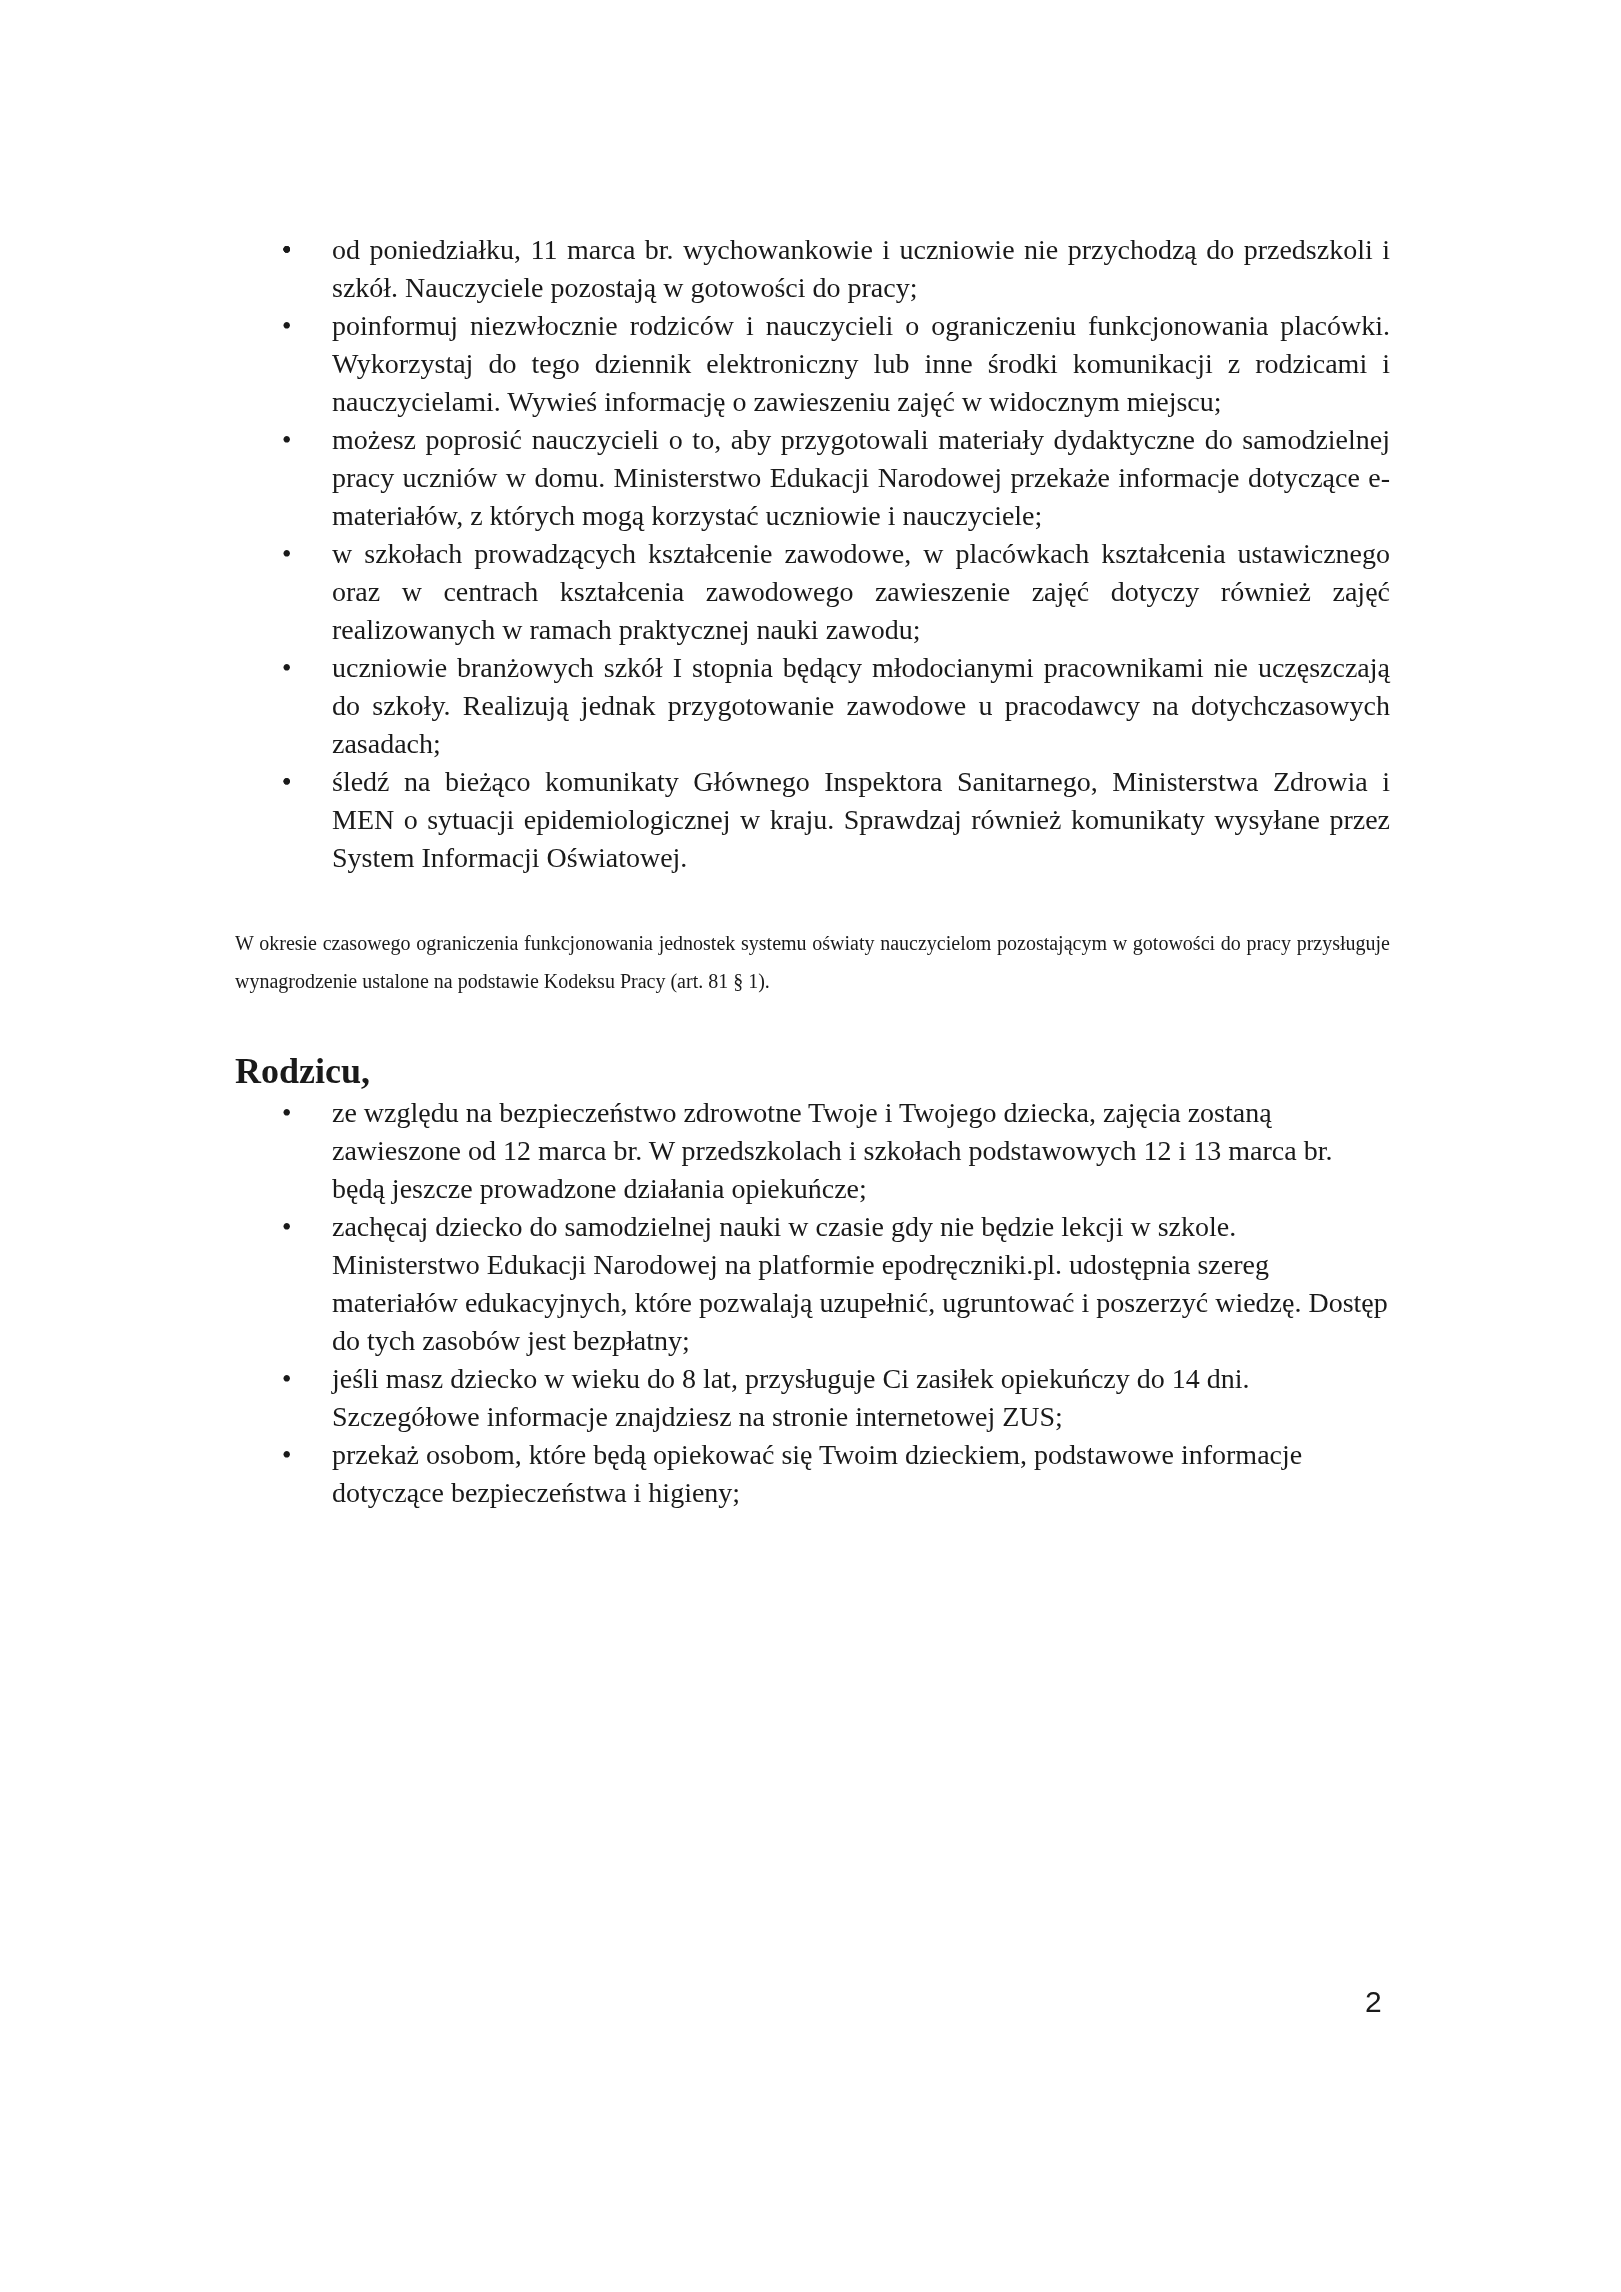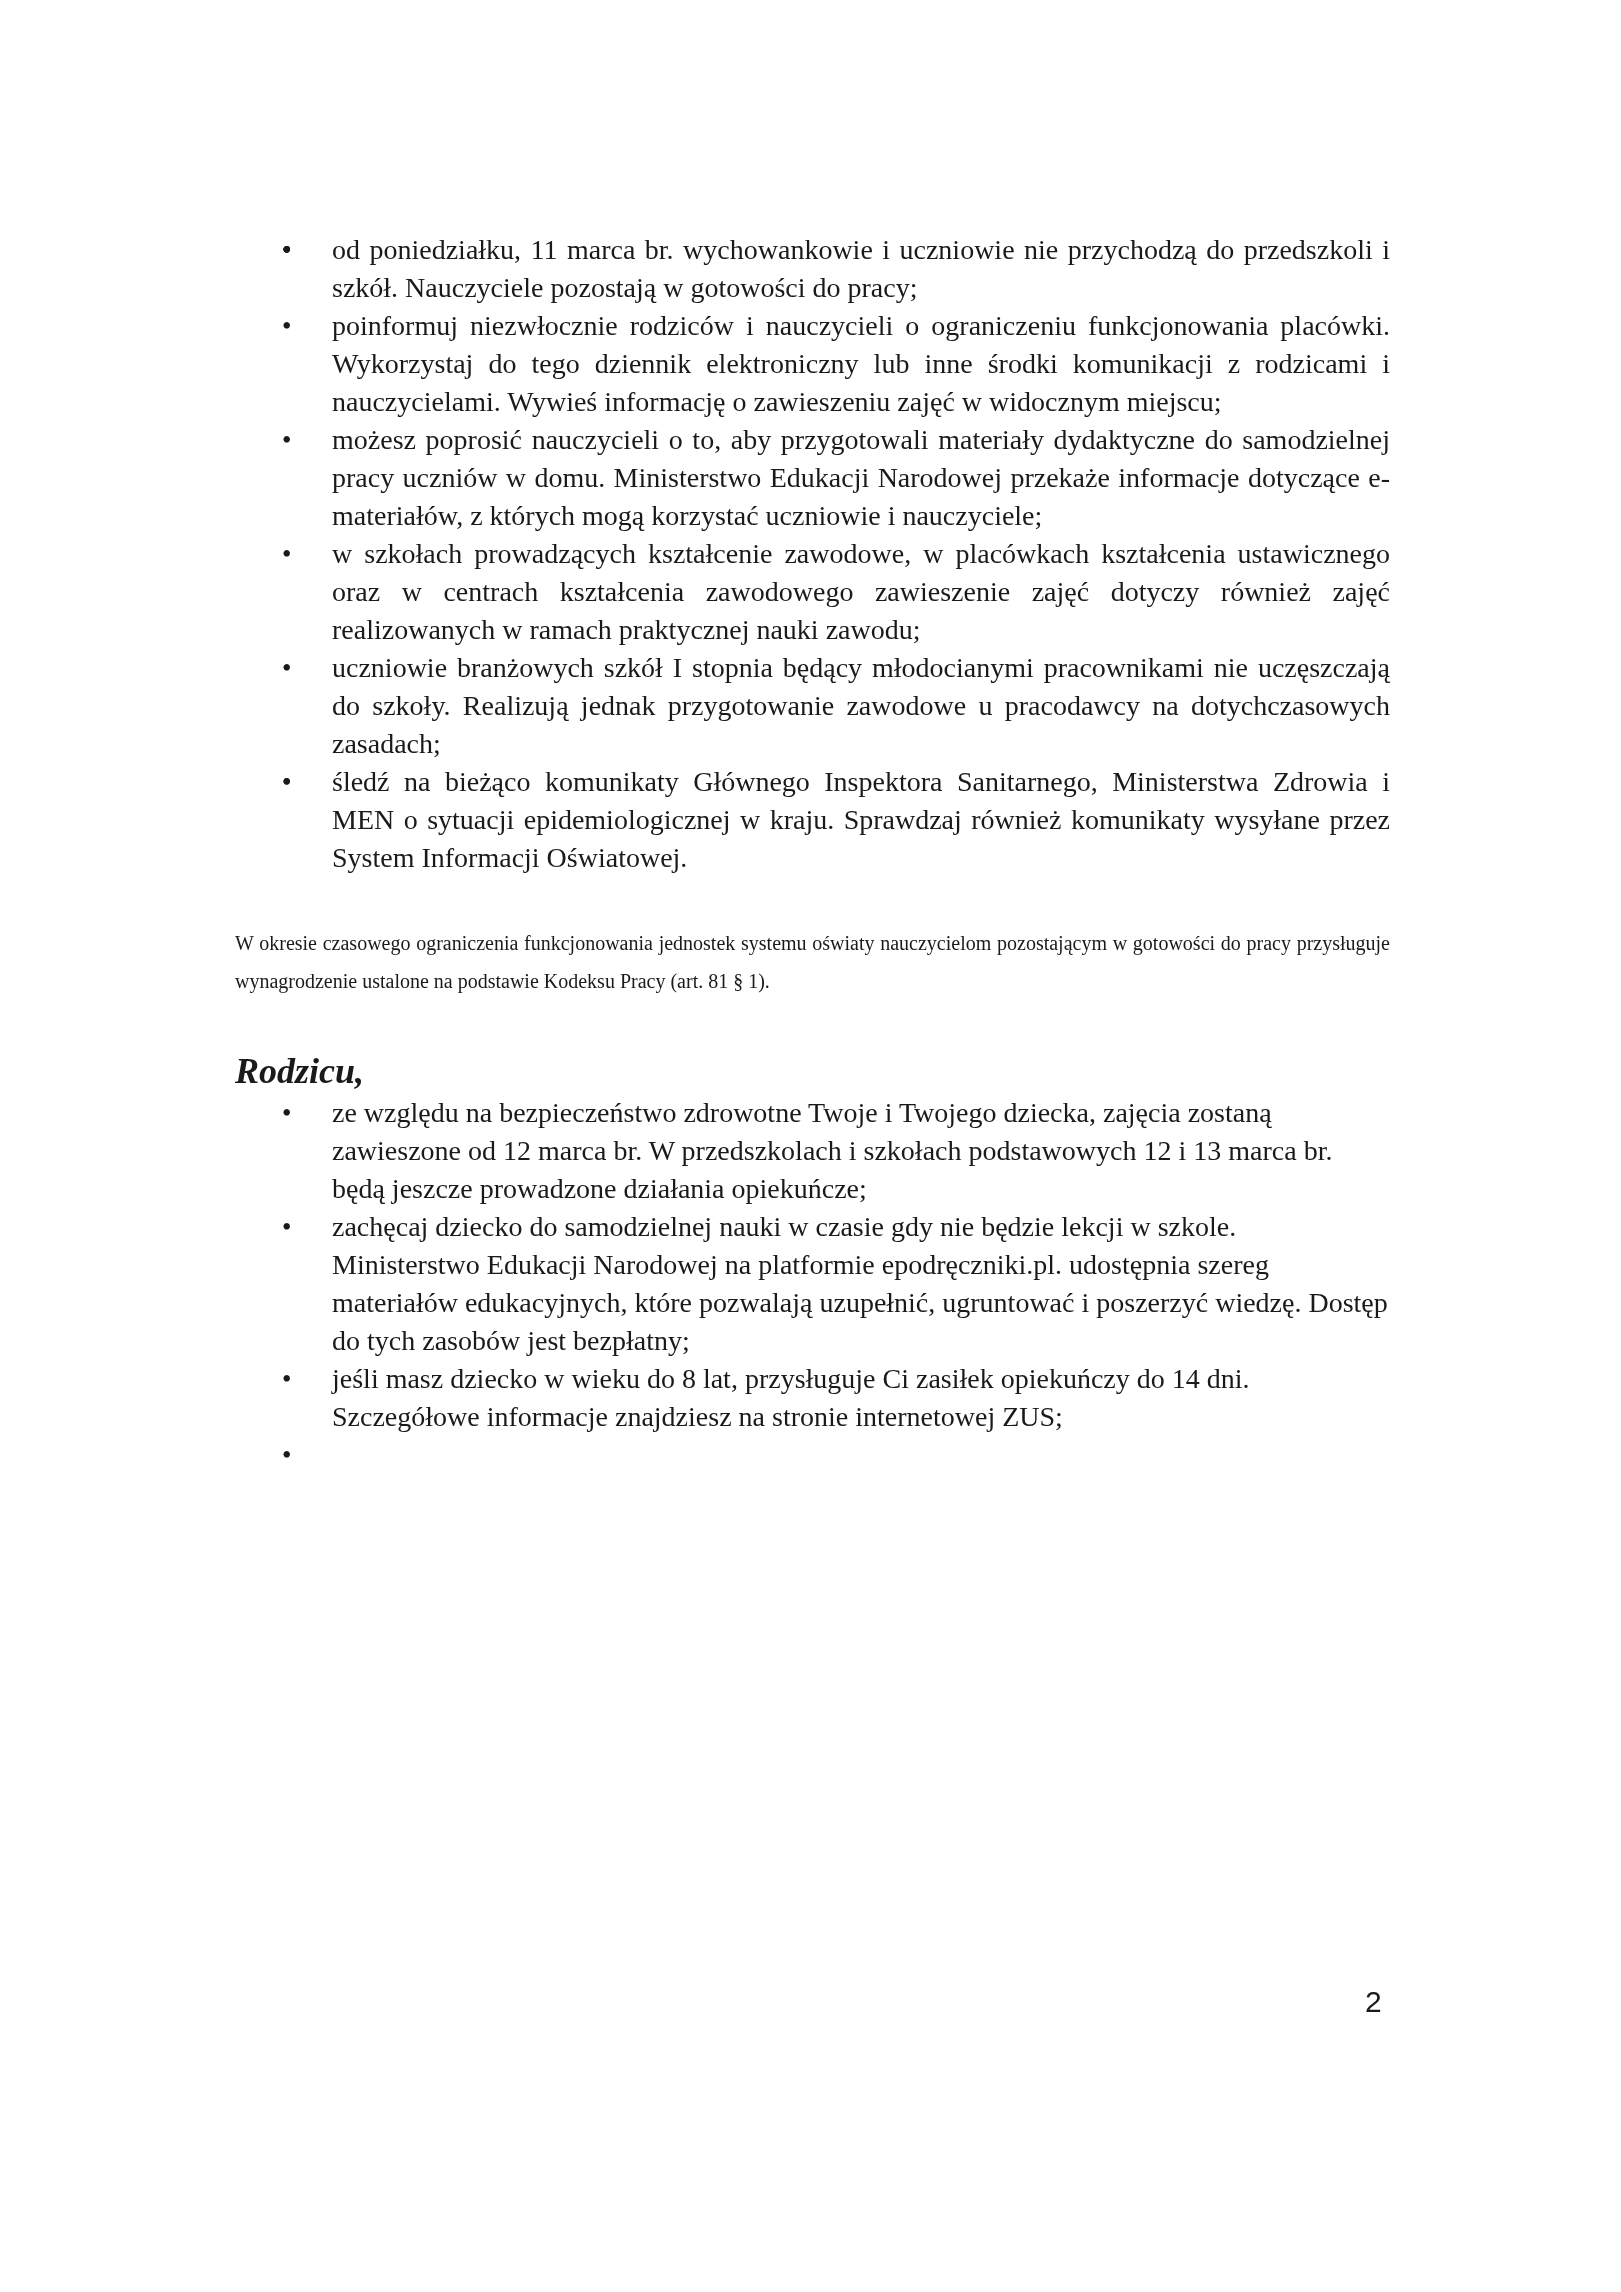--- a/index.html
+++ b/index.html
@@ -6,21 +6,21 @@
   body { width: 1621px; height: 2293px; position: relative; overflow: hidden;
          font-family: "Liberation Serif", "DejaVu Serif", serif; color: #1a1a1a; }
   .page { position: absolute; left: 0; top: 0; width: 1621px; height: 2293px; }
   .content { position: absolute; left: 235px; top: 231px; width: 1155px; }
   ul.blist { list-style: none; margin: 0; padding: 0; }
   ul.blist li { position: relative; padding-left: 97px; font-size: 28px; line-height: 38px;
                 text-align: justify; margin: 0; }
   ul.blist li .bullet { position: absolute; left: 47px; top: 0; font-size: 27px; }
   ul.blist.loose li { text-align: left; line-height: 38px; }
   .para { font-size: 20px; line-height: 38px; text-align: justify; margin: 47px 0 0 0; }
-  h2.heading { font-size: 36px; font-weight: bold; margin: 49px 0 0 0; line-height: 45px; font-style: italic; }
+  h2.heading { font-size: 36px; font-weight: bold; margin: 49px 0 0 0; line-height: 45px; }
   .list2 { margin-top: 47px; }
   .page-number { position: absolute; left: 1365px; top: 1985px; font-family: "Liberation Sans", sans-serif;
                  font-size: 30px; }
 </style>
 </head>
 <body>
 
 <div class="page">
   <div class="content">
 
@@ -38,20 +38,20 @@
     </ul>
 
     <p class="para">W okresie czasowego ograniczenia funkcjonowania jednostek systemu oświaty nauczycielom pozostającym w gotowości do pracy przysługuje wynagrodzenie ustalone na podstawie Kodeksu Pracy (art. 81 § 1).</p>
 
     <h2 class="heading">Rodzicu,</h2>
 
     <ul class="blist loose list2">
       <li><span class="bullet">•</span><span>ze względu na bezpieczeństwo zdrowotne Twoje i Twojego dziecka, zajęcia zostaną zawieszone od 12 marca br. W przedszkolach i szkołach podstawowych 12 i 13 marca br. będą jeszcze prowadzone działania opiekuńcze;</span></li>
       <li><span class="bullet">•</span><span>zachęcaj dziecko do samodzielnej nauki w czasie gdy nie będzie lekcji w szkole. Ministerstwo Edukacji Narodowej na platformie epodręczniki.pl. udostępnia szereg materiałów edukacyjnych, które pozwalają uzupełnić, ugruntować i poszerzyć wiedzę. Dostęp do tych zasobów jest bezpłatny;</span></li>
       <li><span class="bullet">•</span><span>jeśli masz dziecko w wieku do 8 lat, przysługuje Ci zasiłek opiekuńczy do 14 dni. Szczegółowe informacje znajdziesz na stronie internetowej ZUS;</span></li>
-      <li><span class="bullet">•</span></li>
+      <li><span class="bullet">•</span><span>przekaż osobom, które będą opiekować się Twoim dzieckiem, podstawowe informacje dotyczące bezpieczeństwa i higieny;</span></li>
     </ul>
 
   </div>
 
   <div class="page-number">2</div>
 </div>
 
 
 </body></html>

